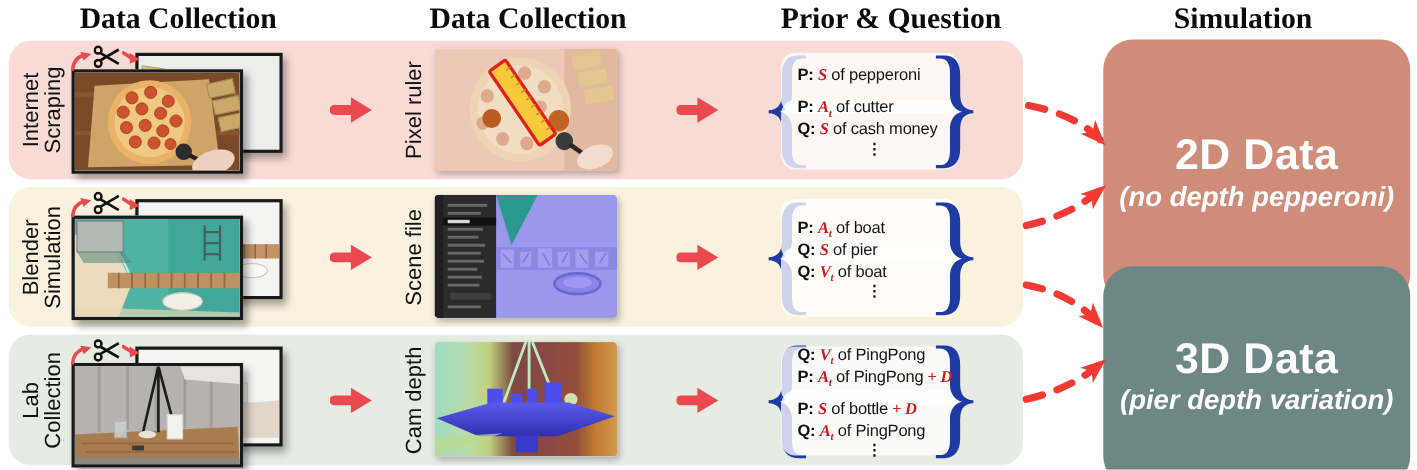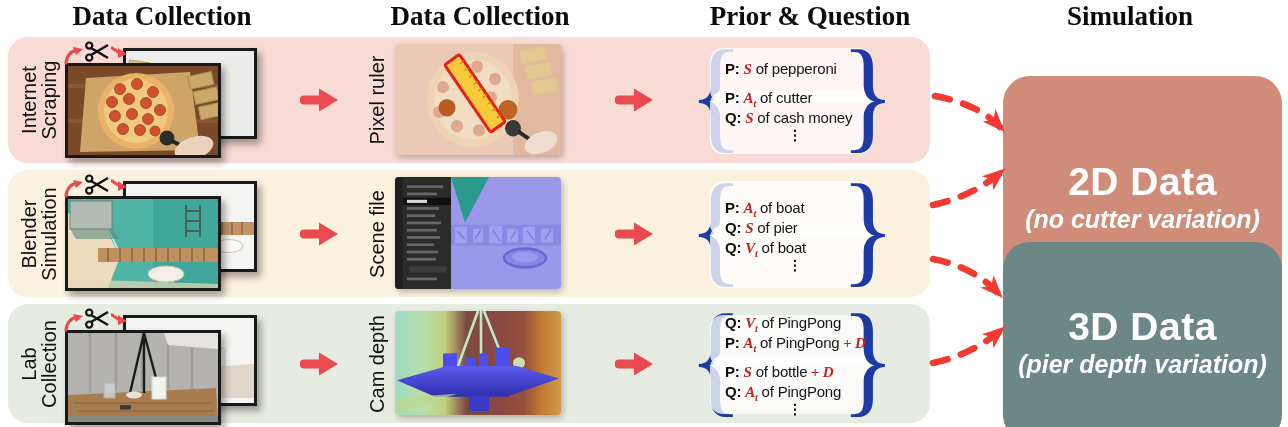--- a/index.html
+++ b/index.html
@@ -66,21 +66,21 @@
 
   
   .overlay{position:absolute;left:0;top:0;width:1288px;height:427px;z-index:5;pointer-events:none;}
   .dasha{stroke:var(--dash);stroke-width:6.5;fill:none;stroke-linecap:round;
          stroke-dasharray:15 14;}
   .dashhead{fill:var(--dash);}
 
   
   .obox{position:absolute;left:1003px;width:279px;border-radius:27px;color:#fff;
         display:flex;flex-direction:column;justify-content:center;align-items:center;gap:1px;z-index:4;}
-  #box2d{top:36px;height:241px;background:var(--box2d);margin-top:40px;}
+  #box2d{top:36px;height:241px;background:var(--box2d);}
   #box3d{top:242px;height:200px;background:var(--box3d);}
   .obox .t{font-size:39px;font-weight:800;letter-spacing:.5px;}
   .obox .s{font-size:25px;font-style:italic;font-weight:600;}
 </style>
 </head>
 <body>
 
 <div class="canvas">
 
   <div class="hdr" id="hdr-collection">Data Collection</div>
@@ -425,20 +425,20 @@
       </marker>
     </defs>
     <path class="dasha" d="M935 96 C962 101 985 111 1000 127" marker-end="url(#dh)"></path>
     <path class="dasha" d="M933 205 C960 199 982 188 1000 173" marker-end="url(#dh)"></path>
     <path class="dasha" d="M933 259 C960 264 982 276 998 293" marker-end="url(#dh)"></path>
     <path class="dasha" d="M933 363 C960 357 982 346 1000 331" marker-end="url(#dh)"></path>
   </svg>
 
   <div class="obox" id="box2d">
     <div class="t">2D Data</div>
-    <div class="s">(no cutter variation)</div>
+    <div class="s">(no depth pepperoni)</div>
   </div>
   <div class="obox" id="box3d">
     <div class="t">3D Data</div>
     <div class="s">(pier depth variation)</div>
   </div>
 
 </div>
 
 </body></html>

